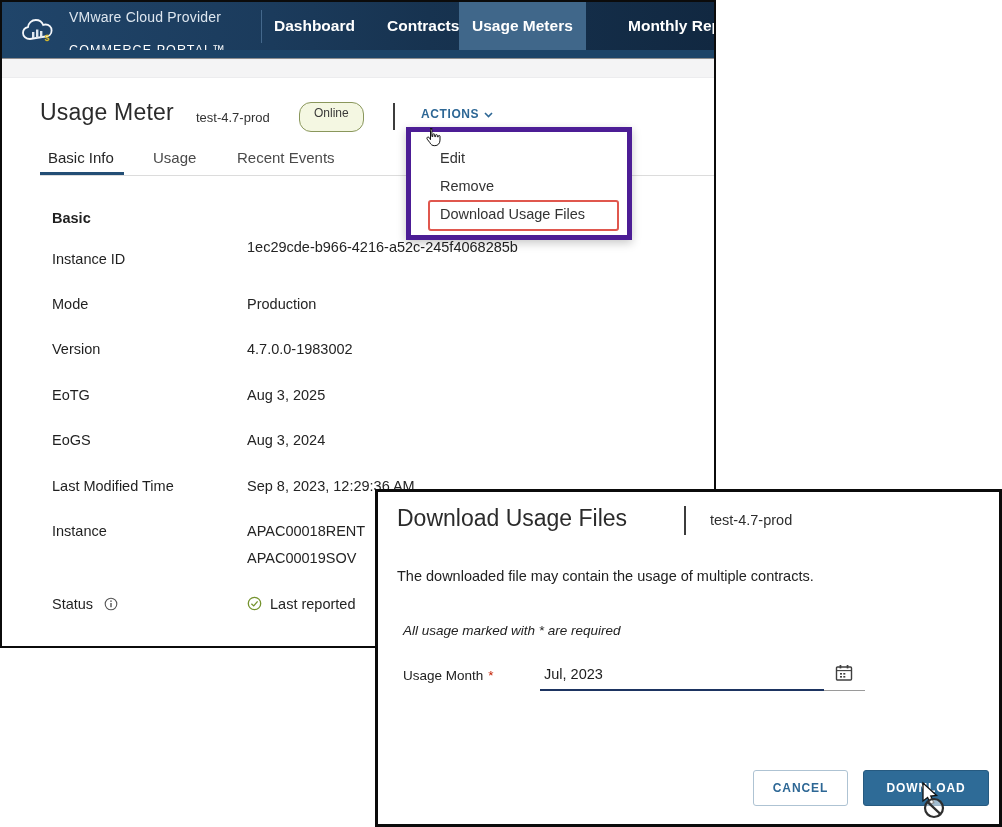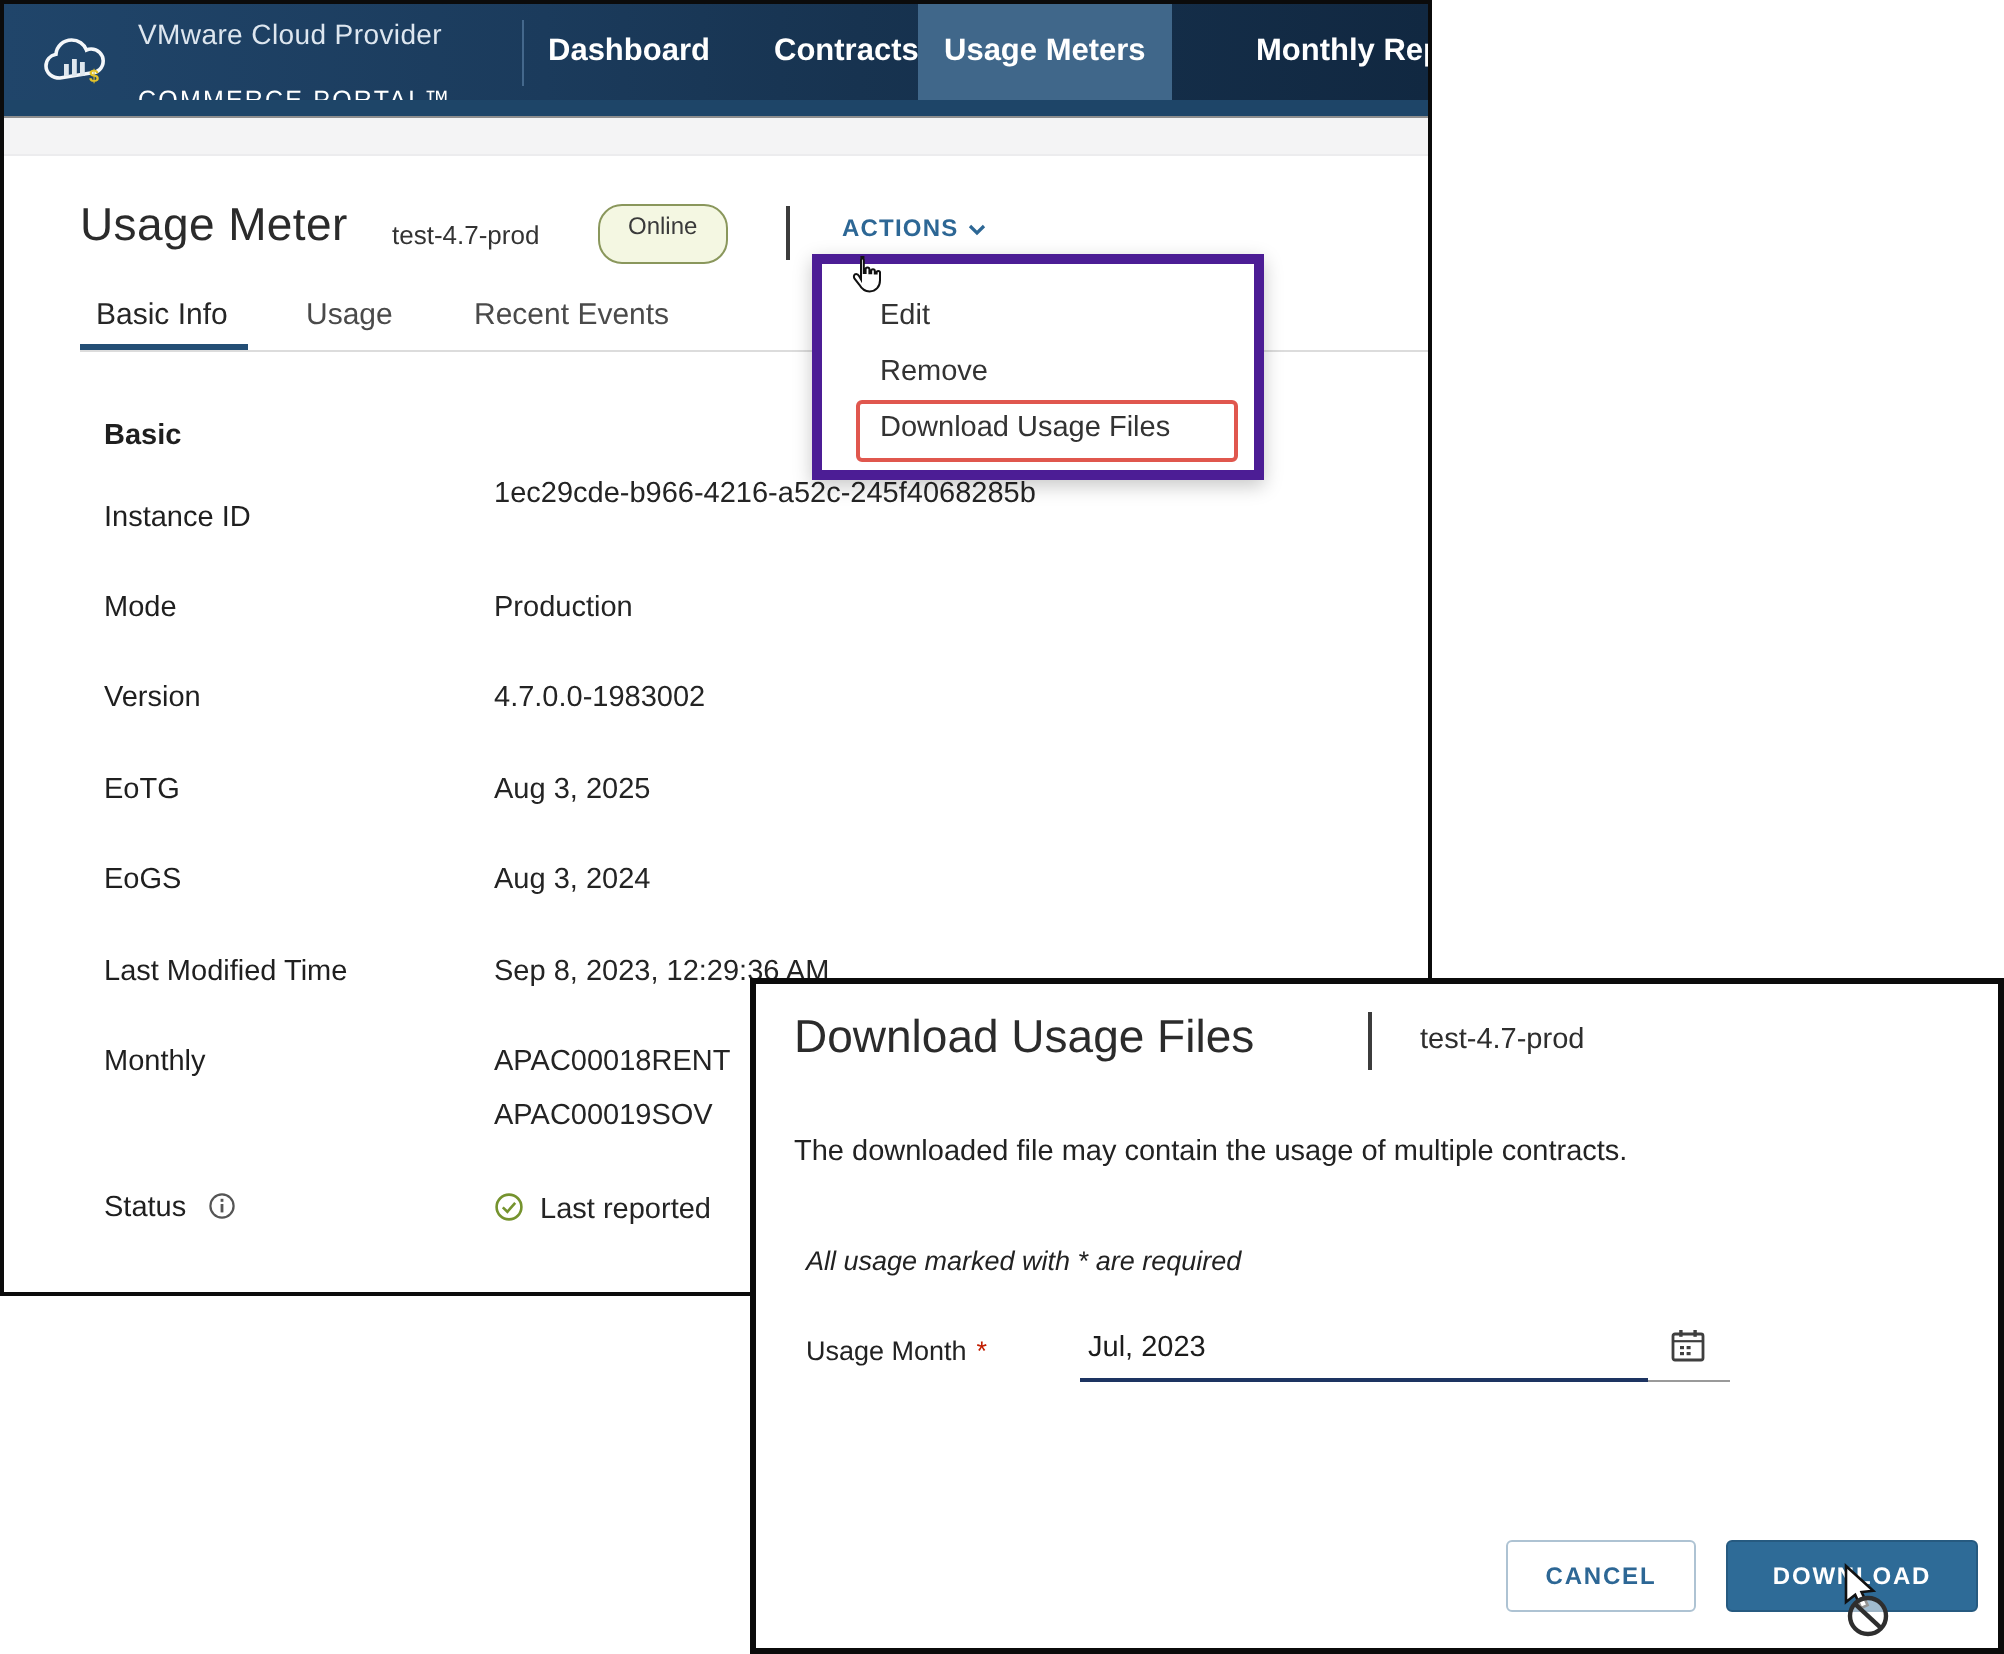--- a/index.html
+++ b/index.html
@@ -150,21 +150,21 @@
 
     <div class="flabel" style="top:385px;">EoTG</div>
     <div class="fvalue" style="top:385px;">Aug 3, 2025</div>
 
     <div class="flabel" style="top:430px;">EoGS</div>
     <div class="fvalue" style="top:430px;">Aug 3, 2024</div>
 
     <div class="flabel" style="top:476px;">Last Modified Time</div>
     <div class="fvalue" style="top:476px;">Sep 8, 2023, 12:29:36 AM</div>
 
-    <div class="flabel" style="top:521px;">Monthly</div>
+    <div class="flabel" style="top:521px;">Instance</div>
     <div class="fvalue" style="top:521px;">APAC00018RENT</div>
     <div class="fvalue" style="top:548px;">APAC00019SOV</div>
 
     <div class="flabel" style="top:594px;">
       <span>Status</span>
       <span class="inline-icon" style="margin-left:7px;">
         <svg width="14" height="14" viewBox="0 0 14 14">
           <circle cx="7" cy="7" r="5.8" fill="none" stroke="#555" stroke-width="1.1"></circle>
           <rect x="6.3" y="6" width="1.4" height="4.2" fill="#555"></rect>
           <rect x="6.3" y="3.4" width="1.4" height="1.5" fill="#555"></rect>

